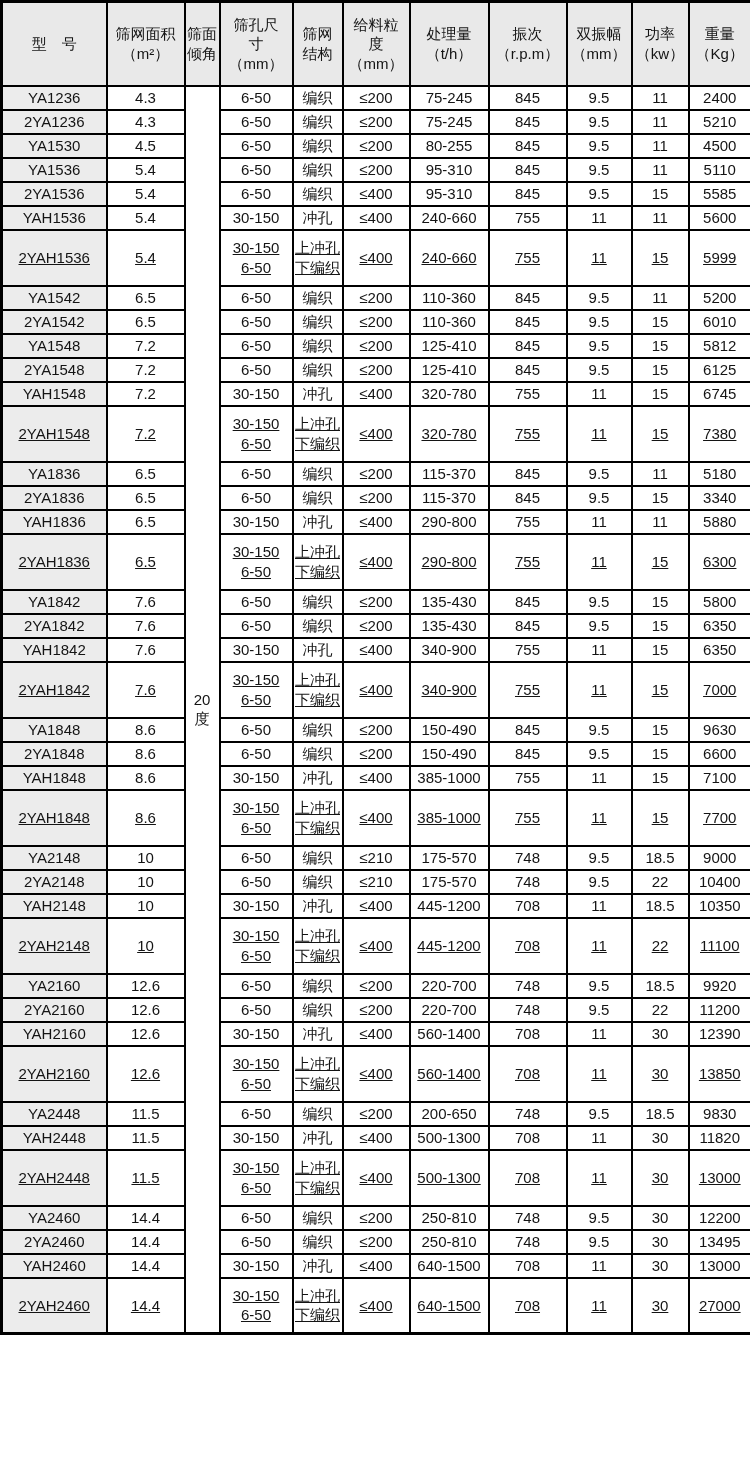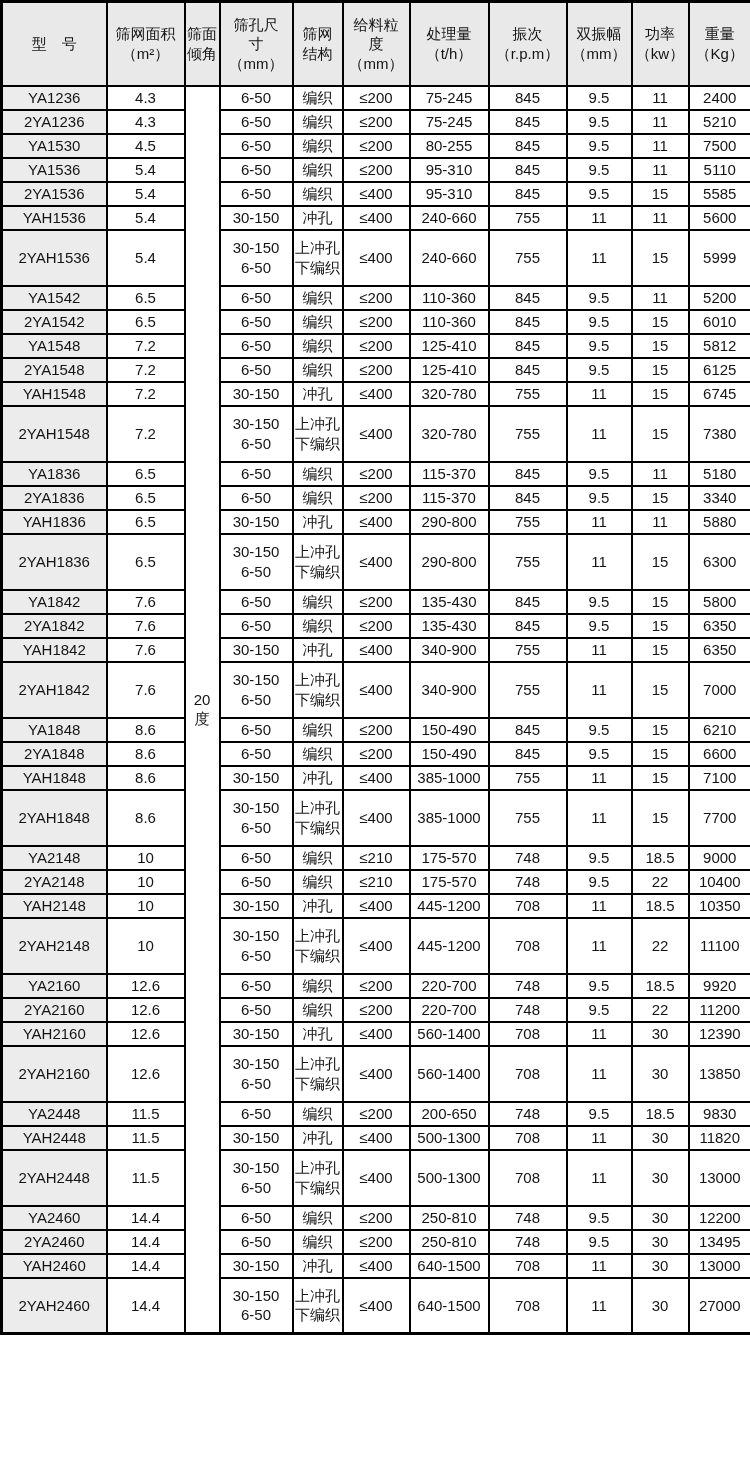--- a/index.html
+++ b/index.html
@@ -35,21 +35,21 @@
   }
   .spec-table td.model {
     background: #ececec;
   }
   .spec-table td.incline {
     background: #ffffff;
     margin-left: 22px;
   }
   tr.header-row { height: 84px; }
   tr.regular { height: 24px; }
-  tr.tall { height: 56px; }
+  tr.tall { height: 56px; text-decoration: underline; }
 </style>
 </head>
 <body>
 
 <table class="spec-table">
   <colgroup>
     <col style="width:105px">
     <col style="width:78px">
     <col style="width:35px">
     <col style="width:73px">
@@ -118,21 +118,21 @@
       <tr class="regular">
     <td class="model">YA1530</td>
     <td>4.5</td>
     <td>6-50</td>
     <td>编织</td>
     <td>≤200</td>
     <td>80-255</td>
     <td>845</td>
     <td>9.5</td>
     <td>11</td>
-    <td>7500</td>
+    <td>4500</td>
   </tr>
       <tr class="regular">
     <td class="model">YA1536</td>
     <td>5.4</td>
     <td>6-50</td>
     <td>编织</td>
     <td>≤200</td>
     <td>95-310</td>
     <td>845</td>
     <td>9.5</td>
@@ -354,21 +354,21 @@
       <tr class="regular">
     <td class="model">YA1848</td>
     <td>8.6</td>
     <td>6-50</td>
     <td>编织</td>
     <td>≤200</td>
     <td>150-490</td>
     <td>845</td>
     <td>9.5</td>
     <td>15</td>
-    <td>6210</td>
+    <td>9630</td>
   </tr>
       <tr class="regular">
     <td class="model">2YA1848</td>
     <td>8.6</td>
     <td>6-50</td>
     <td>编织</td>
     <td>≤200</td>
     <td>150-490</td>
     <td>845</td>
     <td>9.5</td>

